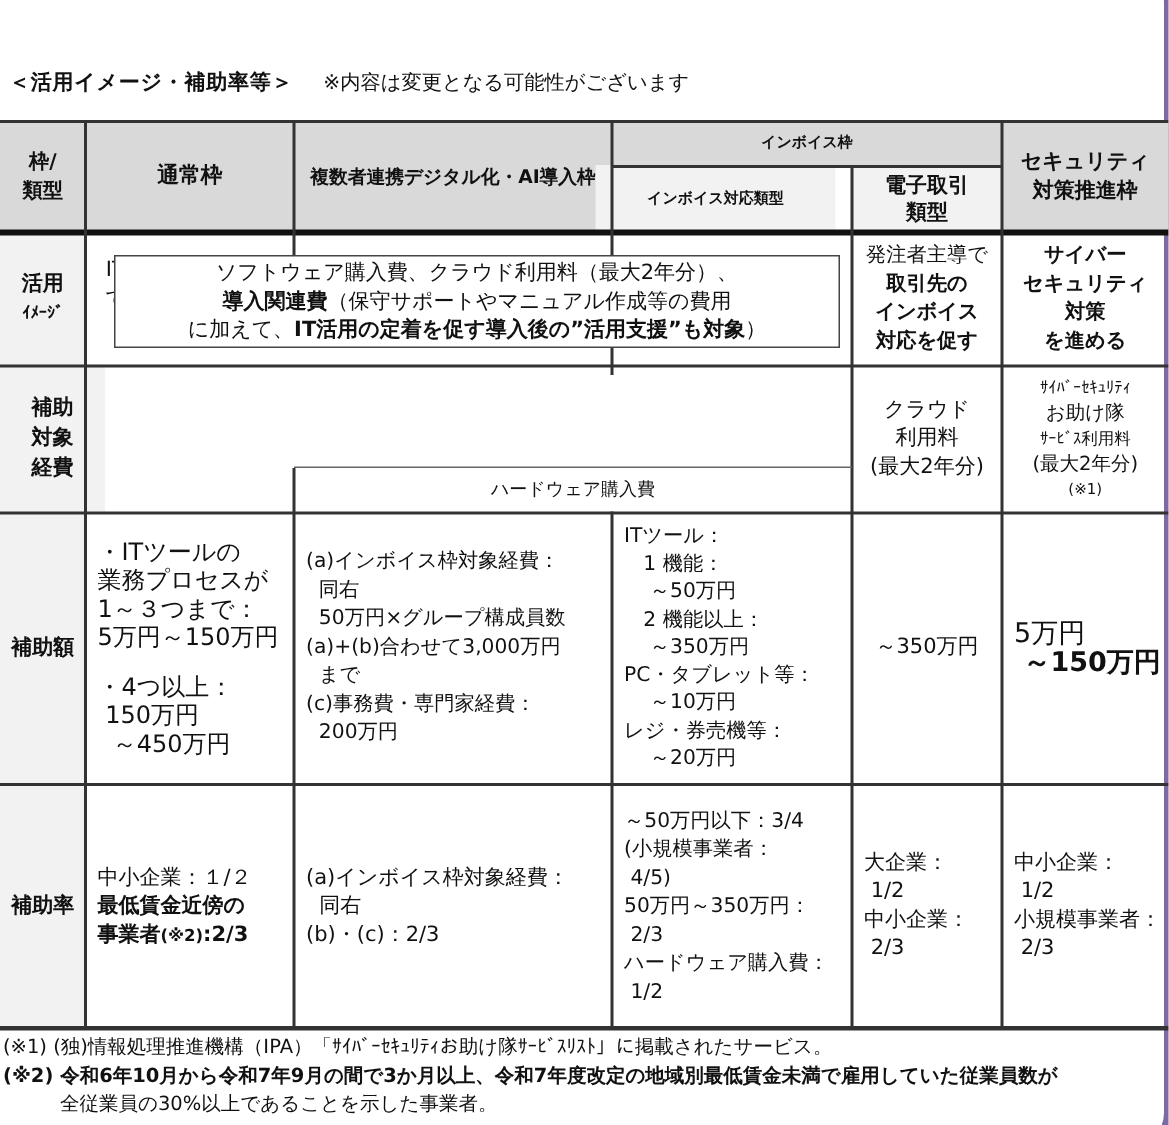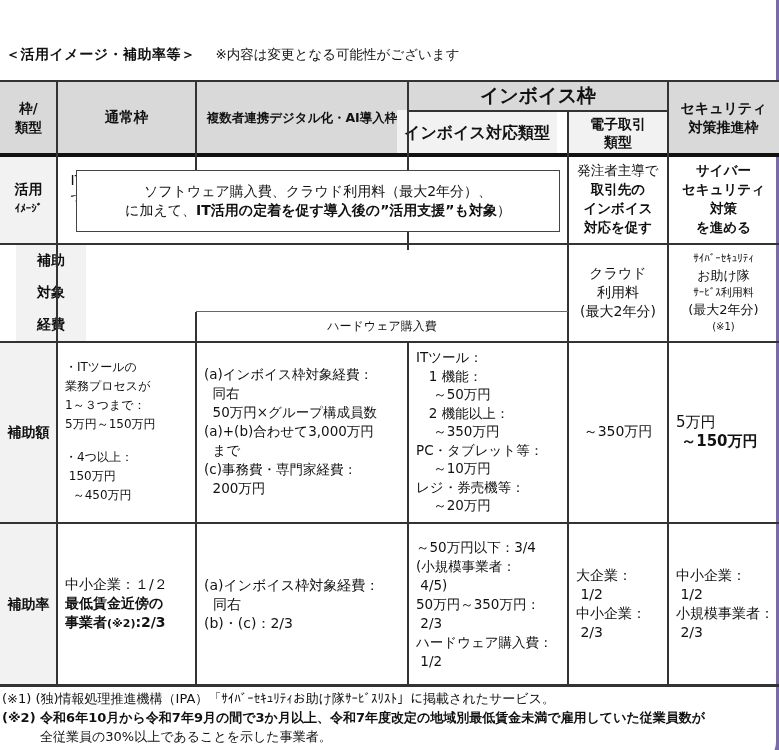--- a/index.html
+++ b/index.html
@@ -65,24 +65,24 @@
   <div class="cell hd" style="left:0;top:0;width:57px;height:75px;">
     <span>枠/</span>
     <span>類型</span>
   </div>
   <div class="cell hd" style="left:57px;top:0;width:139px;height:75px;font-size:14.5px;">
     <span>通常枠</span>
   </div>
   <div class="cell hd" style="left:196px;top:0;width:212px;height:75px;font-size:12.5px;">
     <span>複数者連携デジタル化・AI導入枠</span>
   </div>
-  <div class="cell hd" style="left:408px;top:0;width:260px;height:30px;font-size:19px;">
+  <div class="cell hd" style="left:408px;top:0;width:260px;height:30px;font-size:10px;">
     <span>インボイス枠</span>
   </div>
-  <div class="cell hd2" style="left:397px;top:30px;width:160px;height:45px;font-size:16px;">
+  <div class="cell hd2" style="left:397px;top:30px;width:160px;height:45px;font-size:10px;">
     <span>インボイス対応類型</span>
   </div>
   <div class="cell hd2" style="left:568px;top:30px;width:100px;height:45px;font-size:14px;line-height:18px;">
     <span>電子取引</span>
     <span>類型</span>
   </div>
   <div class="cell hd" style="left:668px;top:0;width:111px;height:75px;font-size:14px;">
     <span>セキュリティ</span>
     <span>対策推進枠</span>
   </div>
@@ -111,21 +111,21 @@
     <b>インボイス</b>
     <b>対応を促す</b>
   </div>
   <div class="cell center b" style="left:668px;top:75px;width:111px;height:88px;font-size:13.5px;">
     <span>サイバー</span>
     <span>セキュリティ</span>
     <span>対策</span>
     <span>を進める</span>
   </div>
 
-  <div class="cell rowlabel" style="left:16px;top:163px;width:70px;height:98px;gap:12px;">
+  <div class="cell rowlabel" style="left:0;top:163px;width:70px;height:98px;">
     <span>補助</span>
     <span>対象</span>
     <span>経費</span>
   </div>
   <div class="cell center" style="left:196px;top:232px;width:372px;height:29px;font-size:12px;">
     <span>ハードウェア購入費</span>
   </div>
   <div class="cell center" style="left:568px;top:163px;width:100px;height:98px;font-size:14px;">
     <span>クラウド</span>
     <span>利用料</span>
@@ -135,21 +135,21 @@
     <span class="small">ｻｲﾊﾞｰｾｷｭﾘﾃｨ</span>
     <span>お助け隊</span>
     <span class="small">ｻｰﾋﾞｽ利用料</span>
     <span>(最大2年分)</span>
     <span class="tiny">(※1)</span>
   </div>
 
   <div class="cell rowlabel" style="left:0;top:261px;width:57px;height:181px;">
     <span>補助額</span>
   </div>
-  <div class="cell left" style="left:57px;top:261px;width:151px;height:181px;font-size:12px;">
+  <div class="cell left" style="left:57px;top:261px;width:151px;height:181px;font-size:16px;">
     <span class="line">・ITツールの</span>
     <span class="line">業務プロセスが</span>
     <span class="line">1～３つまで：</span>
     <span class="line">5万円～150万円</span>
     <span class="line" style="height:14px;"></span>
     <span class="line">・4つ以上：</span>
     <span class="line"> 150万円</span>
     <span class="line">  ～450万円</span>
   </div>
   <div class="cell left" style="left:196px;top:261px;width:212px;height:181px;font-size:13.5px;">
@@ -168,21 +168,21 @@
     <span class="line">   2 機能以上：</span>
     <span class="line">    ～350万円</span>
     <span class="line">PC・タブレット等：</span>
     <span class="line">    ～10万円</span>
     <span class="line">レジ・券売機等：</span>
     <span class="line">    ～20万円</span>
   </div>
   <div class="cell center" style="left:568px;top:261px;width:100px;height:181px;font-size:14px;">
     <span>～350万円</span>
   </div>
-  <div class="cell left" style="left:668px;top:261px;width:111px;height:181px;font-size:15px;">
+  <div class="cell left" style="left:668px;top:261px;width:111px;height:181px;font-size:18px;">
     <span class="line">5万円</span>
     <b class="line"> ～150万円</b>
   </div>
 
   <div class="cell rowlabel" style="left:0;top:442px;width:57px;height:164px;">
     <span>補助率</span>
   </div>
   <div class="cell left" style="left:57px;top:442px;width:139px;height:164px;font-size:14px;">
     <span>中小企業：１/２</span>
     <b>最低賃金近傍の</b>
@@ -227,19 +227,20 @@
   <div class="vline" style="left:195px;top:0;height:92px;"></div>
   <div class="vline" style="left:195px;top:232px;height:374px;"></div>
   <div class="vline" style="left:407px;top:0;height:170px;"></div>
   <div class="vline" style="left:407px;top:261px;height:345px;"></div>
   <div class="vline" style="left:567px;top:30px;height:576px;"></div>
   <div class="vline" style="left:667px;top:0;height:606px;"></div>
   <div class="hline" style="left:196px;top:231px;width:372px;height:1px;background:#666;"></div>
 
   <div class="boxed" style="top:90px;">
     <span>ソフトウェア購入費、クラウド利用料（最大2年分）、</span>
+    <span><b>導入関連費</b><span>（保守サポートやマニュアル作成等の費用</span></span>
     <span><span>に加えて、</span><b>IT活用の定着を促す導入後の”活用支援”も対象</b><span>）</span></span>
   </div>
 </div>
 
 <div class="foot" style="top:690px;">(※1) (独)情報処理推進機構（IPA）「ｻｲﾊﾞｰｾｷｭﾘﾃｨお助け隊ｻｰﾋﾞｽﾘｽﾄ」に掲載されたサービス。</div>
 <div class="foot" style="top:709px;font-weight:bold;">(※2) 令和6年10月から令和7年9月の間で3か月以上、令和7年度改定の地域別最低賃金未満で雇用していた従業員数が</div>
 <div class="foot" style="top:728px;left:40px;">全従業員の30%以上であることを示した事業者。</div>
 
 </body></html>

